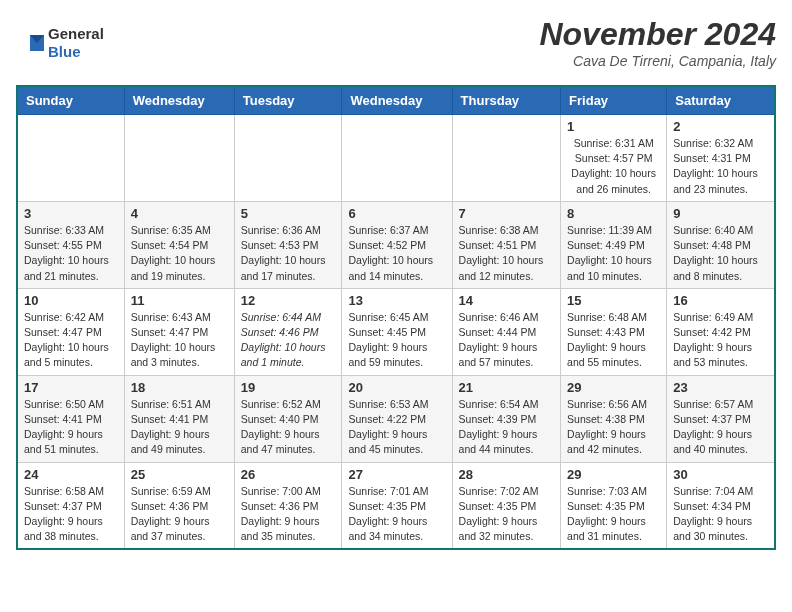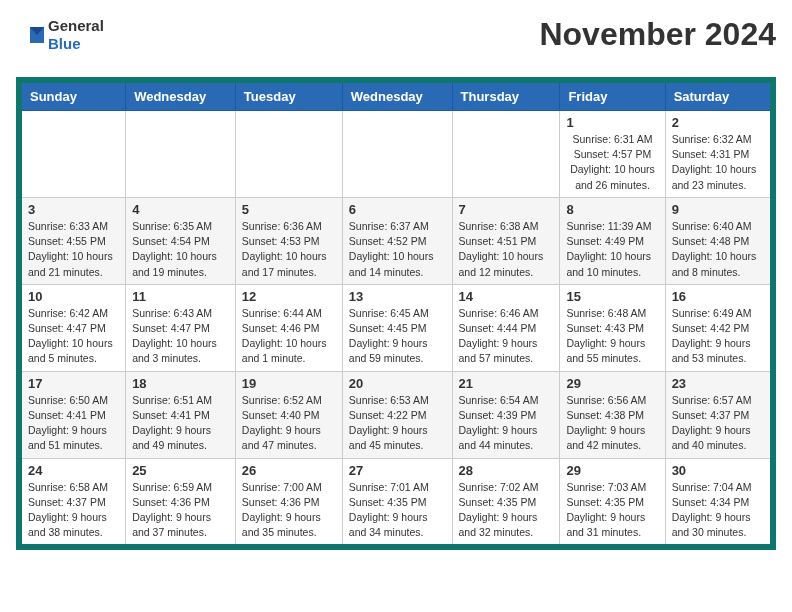--- a/index.html
+++ b/index.html
@@ -7,21 +7,21 @@
       font-family: Arial, sans-serif;
       background: #fff;
       width: 792px;
       min-height: 612px;
       padding: 16px;
     }
     .header-section {
       display: flex;
       align-items: center;
       justify-content: space-between;
-      margin-bottom: 24px;
+      margin-bottom: 16px;
     }
     .logo {
       display: flex;
       align-items: center;
       gap: 4px;
     }
     .logo-text-general {
       font-size: 15px;
       font-weight: bold;
       color: #333;
@@ -30,34 +30,35 @@
       font-size: 15px;
       font-weight: bold;
       color: #2a6ab5;
     }
     .logo-icon {
       width: 28px;
       height: 24px;
     }
     .title-section {
       text-align: right;
+      font-style: italic;
     }
     .main-title {
       font-size: 32px;
       font-weight: bold;
       color: #333;
     }
     .subtitle {
       font-size: 14px;
       color: #555;
     }
     .calendar {
       width: 100%;
       border-collapse: collapse;
-      border: 6px solid #0f766e;
+      border: 2px solid #0f766e;
     }
     .calendar th {
       background-color: #2a6ab5;
       color: #fff;
       font-size: 13px;
       font-weight: bold;
       padding: 6px 8px;
       border: 1px solid #1a5aa0;
       text-align: left;
     }
@@ -94,20 +95,21 @@
       <polygon points="14,4 28,4 28,20 14,20" fill="#2a6ab5"></polygon>
       <polygon points="14,4 28,4 21,12" fill="#1a4a90"></polygon>
     </svg>
     <div>
       <span class="logo-text-general">General</span><br>
       <span class="logo-text-blue">Blue</span>
     </div>
   </div>
   <div class="title-section">
     <div class="main-title">November 2024</div>
+    <div class="subtitle">Cava De Tirreni, Campania, Italy</div>
   </div>
 </div>
 
 <table class="calendar">
   <thead>
     <tr>
     <th>Sunday</th>
         <th>Wednesday</th>
         <th>Tuesday</th>
         <th>Wednesday</th>
@@ -188,21 +190,21 @@
 Daylight: 10 hours and 5 minutes.</div>
         </td>
         <td>
           <div class="day-number">11</div>
           <div class="day-detail" style="white-space: pre-line;">Sunrise: 6:43 AM
 Sunset: 4:47 PM
 Daylight: 10 hours and 3 minutes.</div>
         </td>
         <td>
           <div class="day-number">12</div>
-          <div class="day-detail" style="white-space: pre-line;">Sunrise: 6:44 AM
+          <div class="day-detail" style="white-space: pre-line; font-style: italic;">Sunrise: 6:44 AM
 Sunset: 4:46 PM
 Daylight: 10 hours and 1 minute.</div>
         </td>
         <td>
           <div class="day-number">13</div>
           <div class="day-detail" style="white-space: pre-line;">Sunrise: 6:45 AM
 Sunset: 4:45 PM
 Daylight: 9 hours and 59 minutes.</div>
         </td>
         <td>

